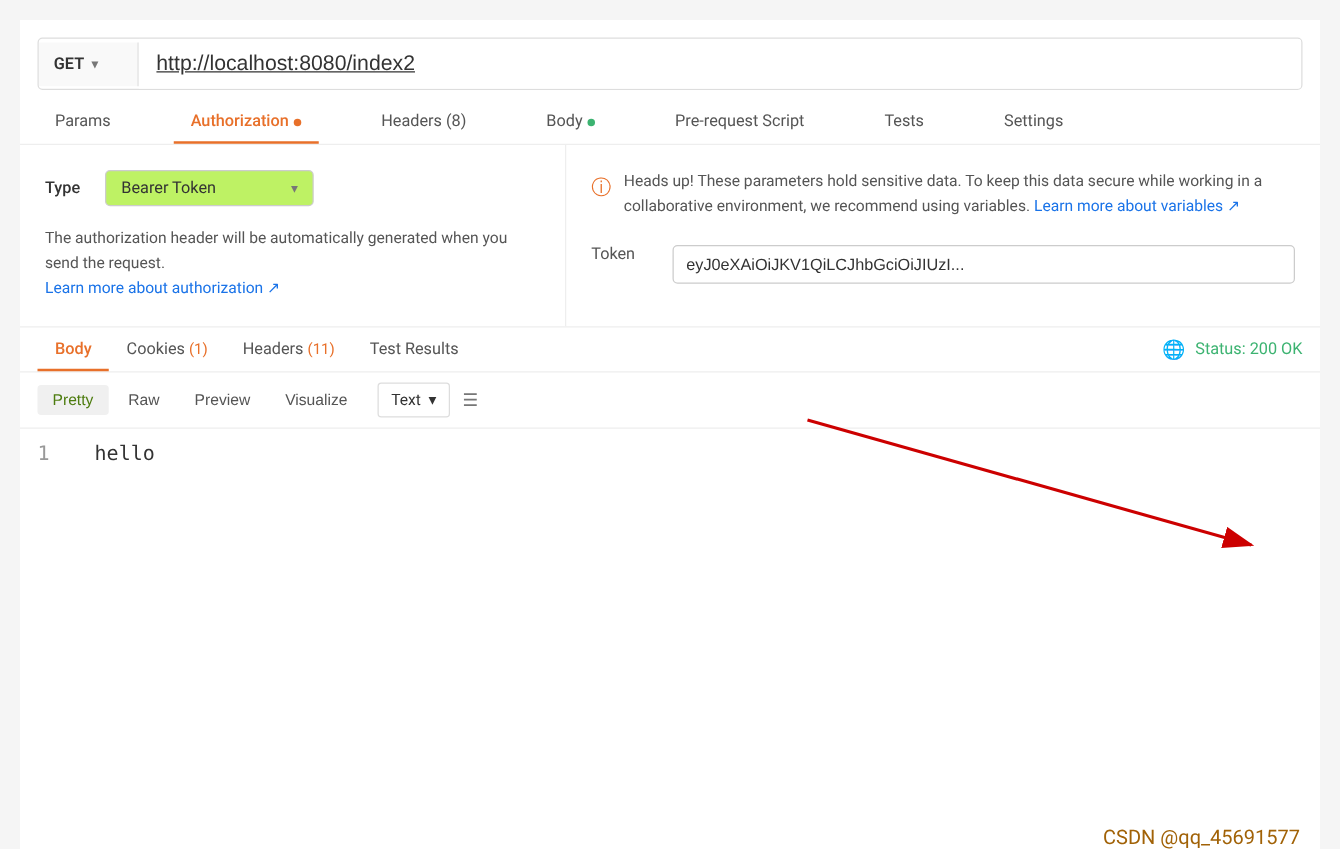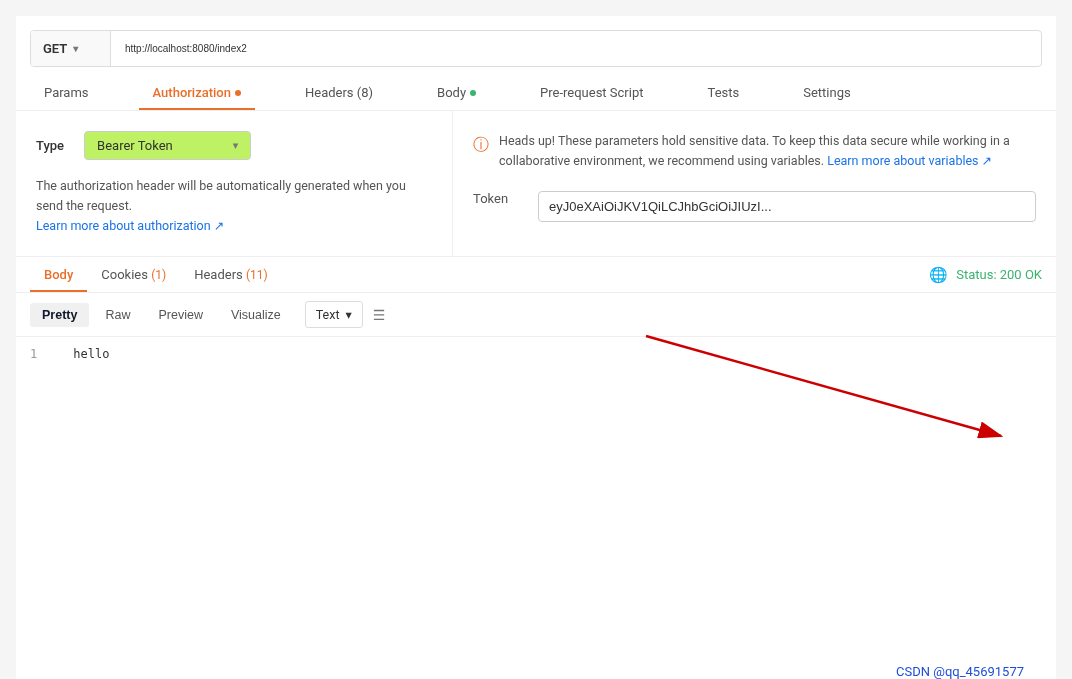--- a/index.html
+++ b/index.html
@@ -42,22 +42,23 @@
     }
     .method-selector .chevron {
       font-size: 10px;
       color: #777;
     }
     .url-input {
       flex: 1;
       padding: 10px 14px;
       border: none;
       outline: none;
-      font-size: 10px;
-      color: #333;
+      font-size: 17px;
+      color: #333;
+      text-decoration: underline;
     }
     
     .tabs-row {
       display: flex;
       align-items: center;
       border-bottom: 1px solid #eee;
       padding: 0 14px;
       margin-top: 8px;
       gap: 36px;
     }
@@ -261,22 +262,22 @@
       padding: 5px 12px;
       border-radius: 3px;
       cursor: pointer;
       font-size: 12.5px;
       color: #555;
       background: transparent;
       border: none;
     }
     .format-tab.active {
       background: #f0f0f0;
-      color: #0f172a;
-      font-weight: 700;
+      color: #4d7c0f;
+      font-weight: 400;
     }
     .format-type-select {
       display: flex;
       align-items: center;
       padding: 5px 10px;
       border: 1px solid #ddd;
       border-radius: 3px;
       cursor: pointer;
       font-size: 12.5px;
       color: #333;
@@ -287,39 +288,39 @@
     .filter-icon {
       font-size: 14px;
       color: #777;
       cursor: pointer;
       margin-left: 6px;
     }
     
     .response-body {
       padding: 10px 14px;
       font-family: monospace;
-      font-size: 12px;
+      font-size: 16px;
     }
     .line-number {
       color: #999;
       margin-right: 16px;
       user-select: none;
       display: inline-block;
       width: 20px;
     }
     .response-text {
       color: #333;
     }
     
     .footer {
       position: absolute;
       bottom: 16px;
-      right: 32px;
-      font-size: 13px;
-      color: #1d4ed8;
+      right: 16px;
+      font-size: 16px;
+      color: #a16207;
     }
   </style>
 </head>
 <body>
 
 <div class="main-container">
 
   <div class="url-bar">
     <div class="method-selector">
       <span>GET</span>
@@ -398,20 +399,23 @@
 
     <div class="response-tabs-row">
       <div class="response-tab active">
         <span>Body</span>
       </div>
       <div class="response-tab">
         <span>Cookies </span><span class="response-tab-badge">(1)</span>
       </div>
       <div class="response-tab">
         <span>Headers </span><span class="response-tab-badge">(11)</span>
+      </div>
+      <div class="response-tab">
+        <span>Test Results</span>
       </div>
       <div class="status-area">
         <span class="globe-icon">🌐</span>
         <span class="status-text">Status: 200 OK</span>
       </div>
     </div>
 
     <div class="format-tabs-row">
       <button class="format-tab active">
         <span>Pretty</span>

